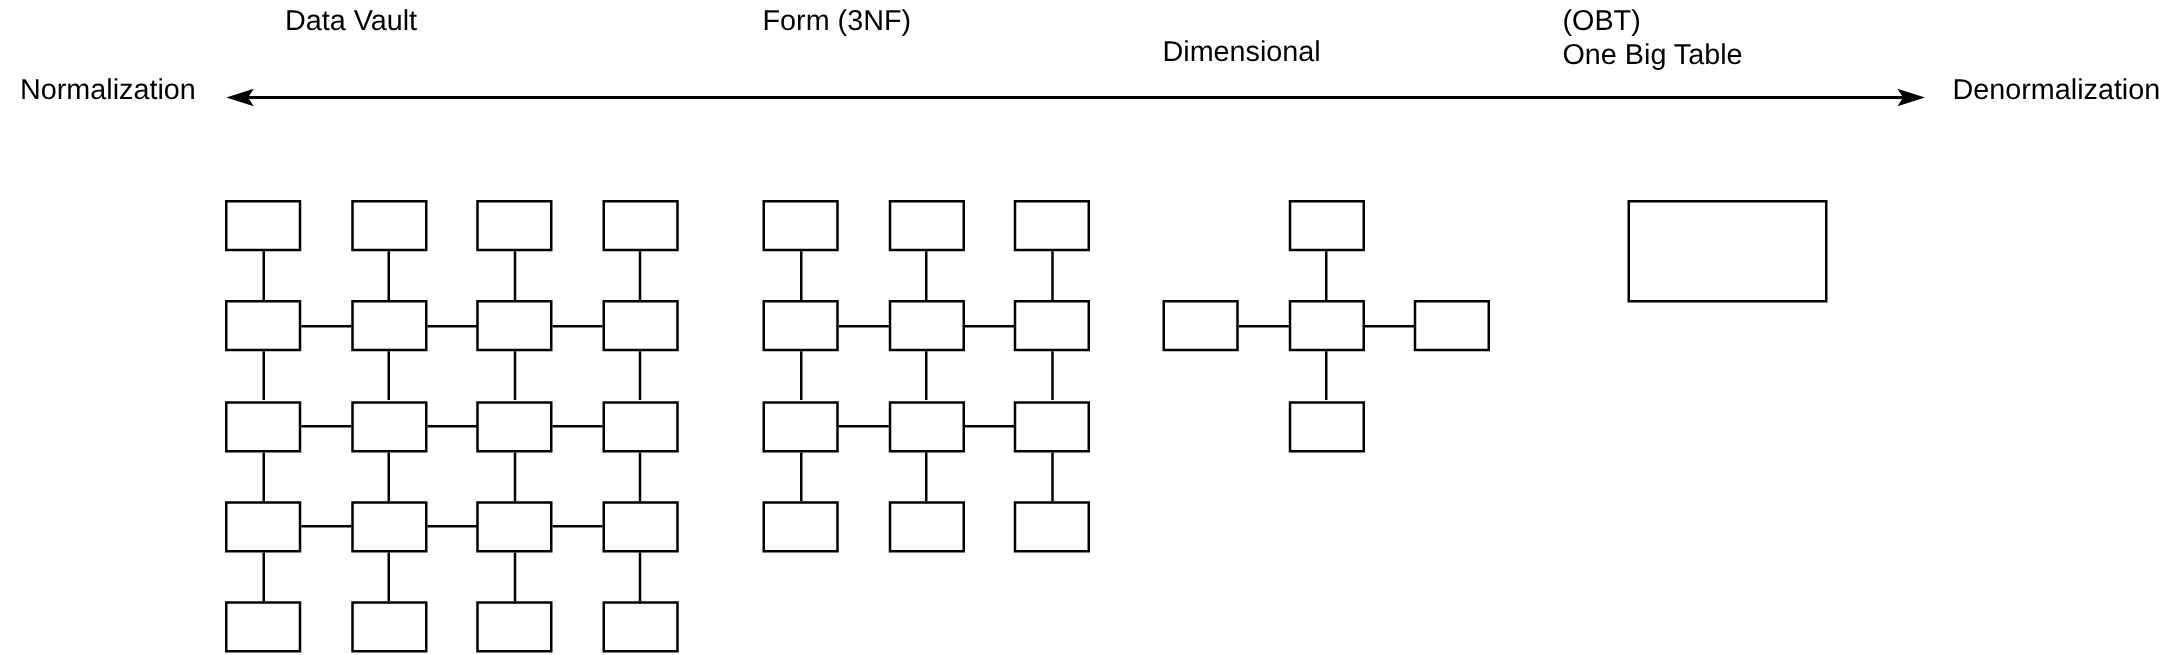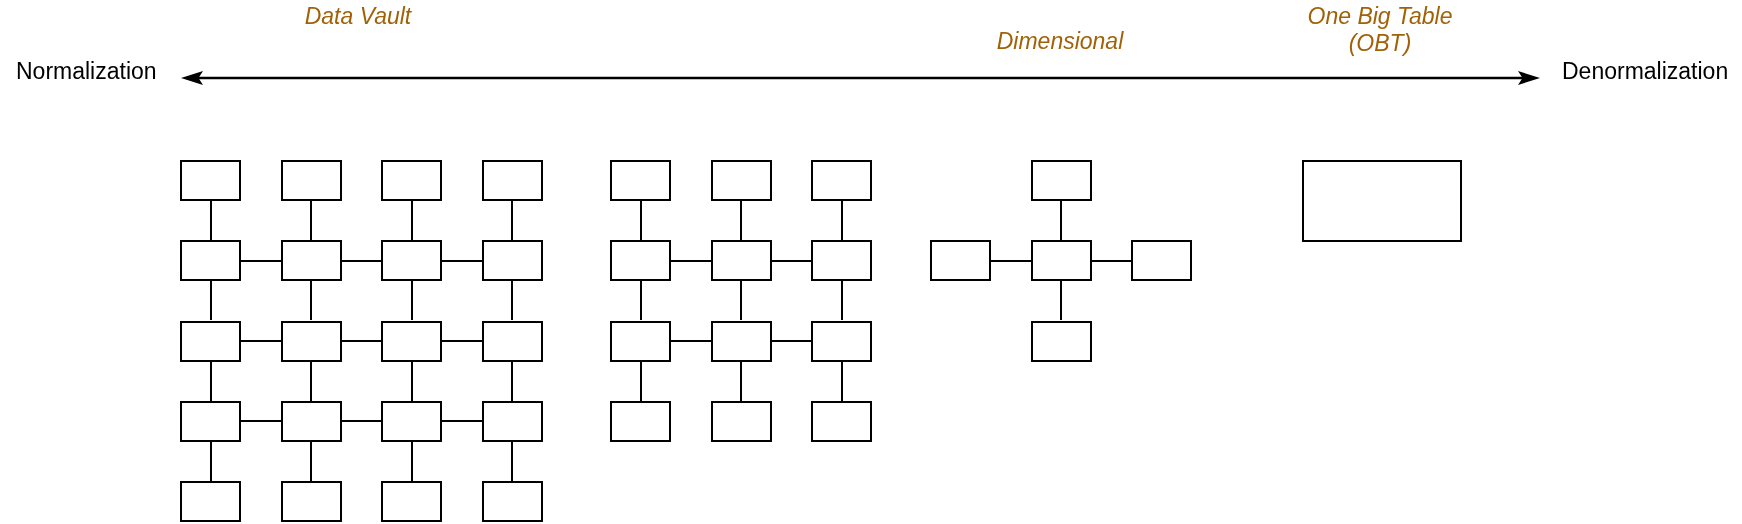--- a/index.html
+++ b/index.html
@@ -23,25 +23,23 @@
     line-height: 27px;
     white-space: nowrap;
     color: #000000;
   }
   .axis-label.left  { left: 16px; }
   .axis-label.right { left: 1562px; }
   .approach-label {
     position: absolute;
     top: 3px;
     width: 260px;
-    text-align: center;
     font-size: 23px;
     line-height: 27px;
-    color: #a16207;
-    font-style: italic;
+    color: #000000;
   }
   .approach-label .line { display: block; }
   #label-dv  { left: 228px; }
   #label-3nf { left: 610px; }
   #label-dim { left: 930px; margin-top: 25px; }
   #label-obt { left: 1250px; }
   .axis-arrow {
     position: absolute;
     left: 170px;
     top: 64px;
@@ -80,29 +78,30 @@
     <polygon points="1370,14 1348,7 1352.5,14 1348,21" fill="#000000"></polygon>
   </svg>
 
   <div class="axis-label right">Denormalization</div>
 
   <div class="approach-label" id="label-dv">
     <span class="line">Data Vault</span>
   </div>
 
   <div class="approach-label" id="label-3nf">
+    <span class="line">Form (3NF)</span>
   </div>
 
   <div class="approach-label" id="label-dim">
     <span class="line">Dimensional</span>
   </div>
 
   <div class="approach-label" id="label-obt">
+    <span class="line">(OBT)</span>
     <span class="line">One Big Table</span>
-    <span class="line">(OBT)</span>
   </div>
 
   <div class="diagram" id="diagram-dv">
       <div class="node" style="left: 0px; top: 0px; width: 61px; height: 41px;"></div>
       <div class="node" style="left: 101px; top: 0px; width: 61px; height: 41px;"></div>
       <div class="node" style="left: 201px; top: 0px; width: 61px; height: 41px;"></div>
       <div class="node" style="left: 302px; top: 0px; width: 61px; height: 41px;"></div>
       <div class="node" style="left: 0px; top: 80px; width: 61px; height: 41px;"></div>
       <div class="node" style="left: 101px; top: 80px; width: 61px; height: 41px;"></div>
       <div class="node" style="left: 201px; top: 80px; width: 61px; height: 41px;"></div>

